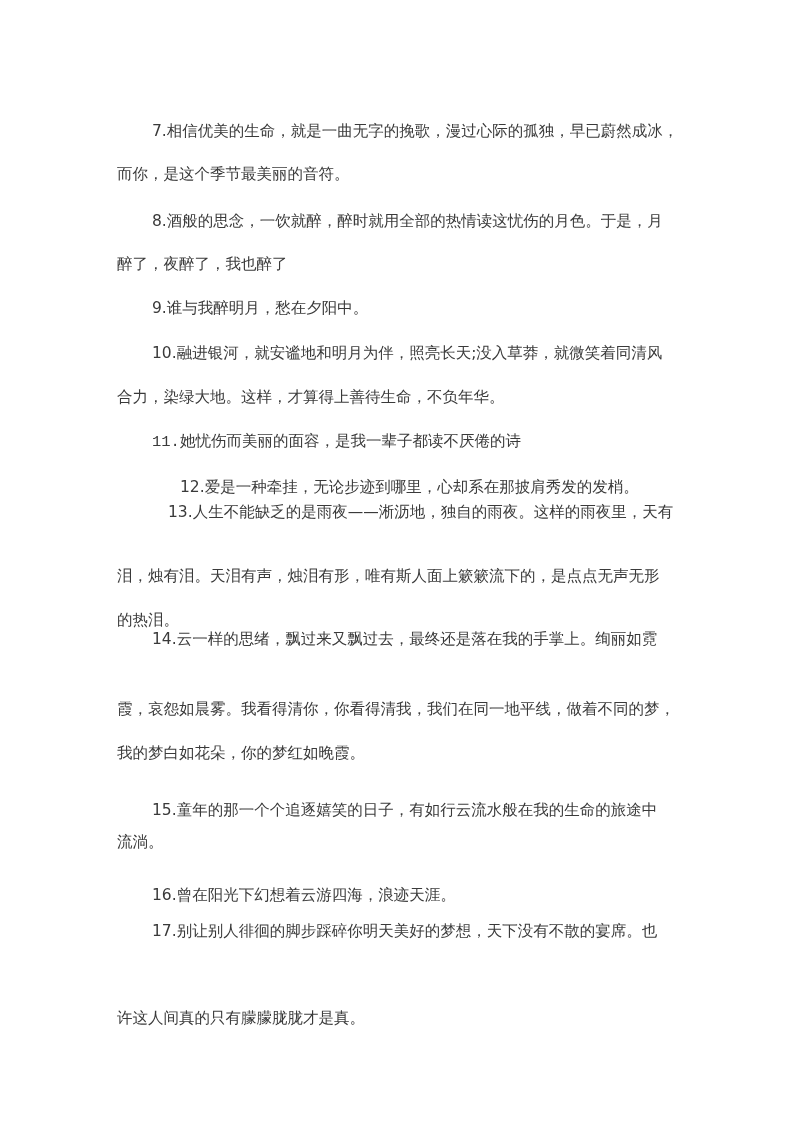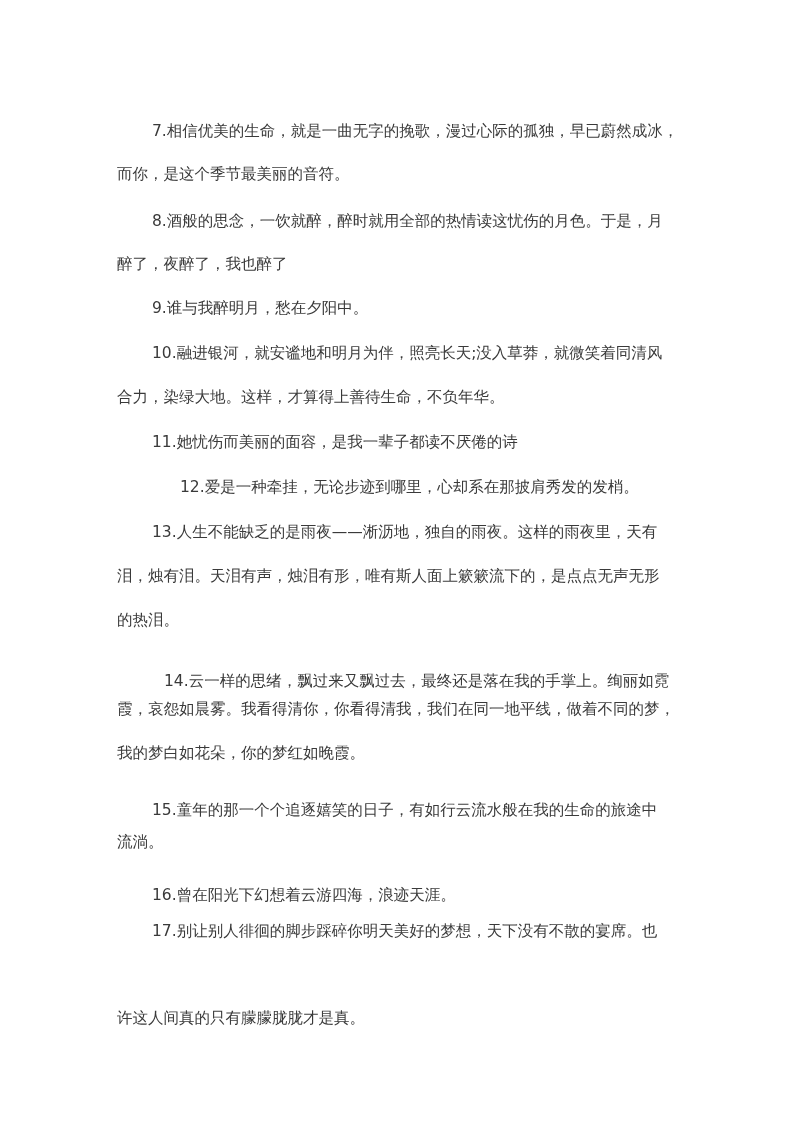--- a/index.html
+++ b/index.html
@@ -50,35 +50,35 @@
   <div>
     <div class="line indent" style="top:298px;">9.谁与我醉明月，愁在夕阳中。</div>
   </div>
 
   <div>
     <div class="line indent" style="top:343px;">10.融进银河，就安谧地和明月为伴，照亮长天;没入草莽，就微笑着同清风</div>
     <div class="line flush" style="top:387px;">合力，染绿大地。这样，才算得上善待生命，不负年华。</div>
   </div>
 
   <div>
-    <div class="line indent" style="top:432px;">11.她忧伤而美丽的面容，是我一辈子都读不厌倦的诗</div>
+    <div class="line indent" style="top:432px;font-family:Liberation Mono, monospace;">11.她忧伤而美丽的面容，是我一辈子都读不厌倦的诗</div>
   </div>
 
   <div>
     <div class="line indent" style="top:477px;margin-left:28px;">12.爱是一种牵挂，无论步迹到哪里，心却系在那披肩秀发的发梢。</div>
   </div>
 
   <div>
-    <div class="line indent" style="top:522px;">13.人生不能缺乏的是雨夜——淅沥地，独自的雨夜。这样的雨夜里，天有</div>
+    <div class="line indent" style="top:502px;margin-left:16px;">13.人生不能缺乏的是雨夜——淅沥地，独自的雨夜。这样的雨夜里，天有</div>
     <div class="line flush" style="top:566px;">泪，烛有泪。天泪有声，烛泪有形，唯有斯人面上簌簌流下的，是点点无声无形</div>
     <div class="line flush" style="top:610px;">的热泪。</div>
   </div>
 
   <div>
-    <div class="line indent" style="top:671px;margin-left:12px;">14.云一样的思绪，飘过来又飘过去，最终还是落在我的手掌上。绚丽如霓</div>
+    <div class="line indent" style="top:629px;">14.云一样的思绪，飘过来又飘过去，最终还是落在我的手掌上。绚丽如霓</div>
     <div class="line flush" style="top:699px;">霞，哀怨如晨雾。我看得清你，你看得清我，我们在同一地平线，做着不同的梦，</div>
     <div class="line flush" style="top:743px;">我的梦白如花朵，你的梦红如晚霞。</div>
   </div>
 
   <div>
     <div class="line indent" style="top:788px;margin-top:12px;">15.童年的那一个个追逐嬉笑的日子，有如行云流水般在我的生命的旅途中</div>
     <div class="line flush" style="top:832px;">流淌。</div>
   </div>
 
   <div>

